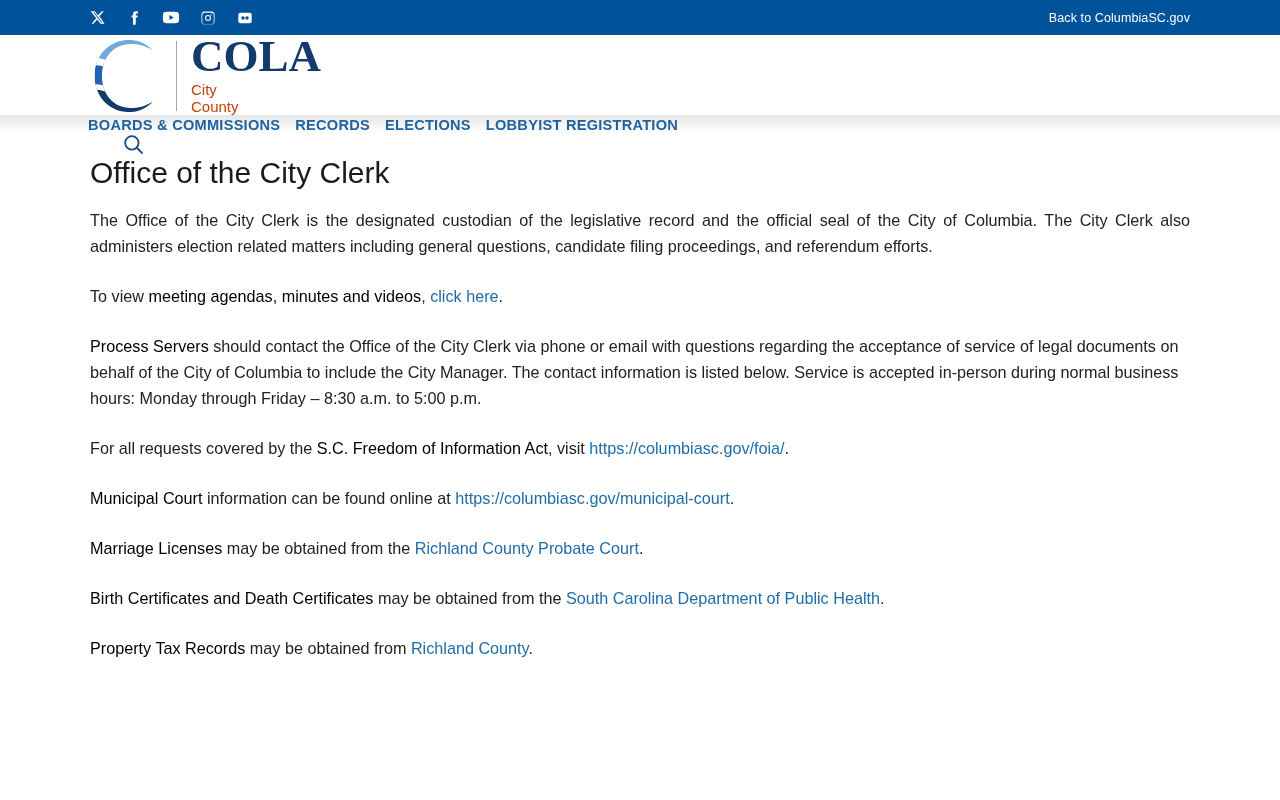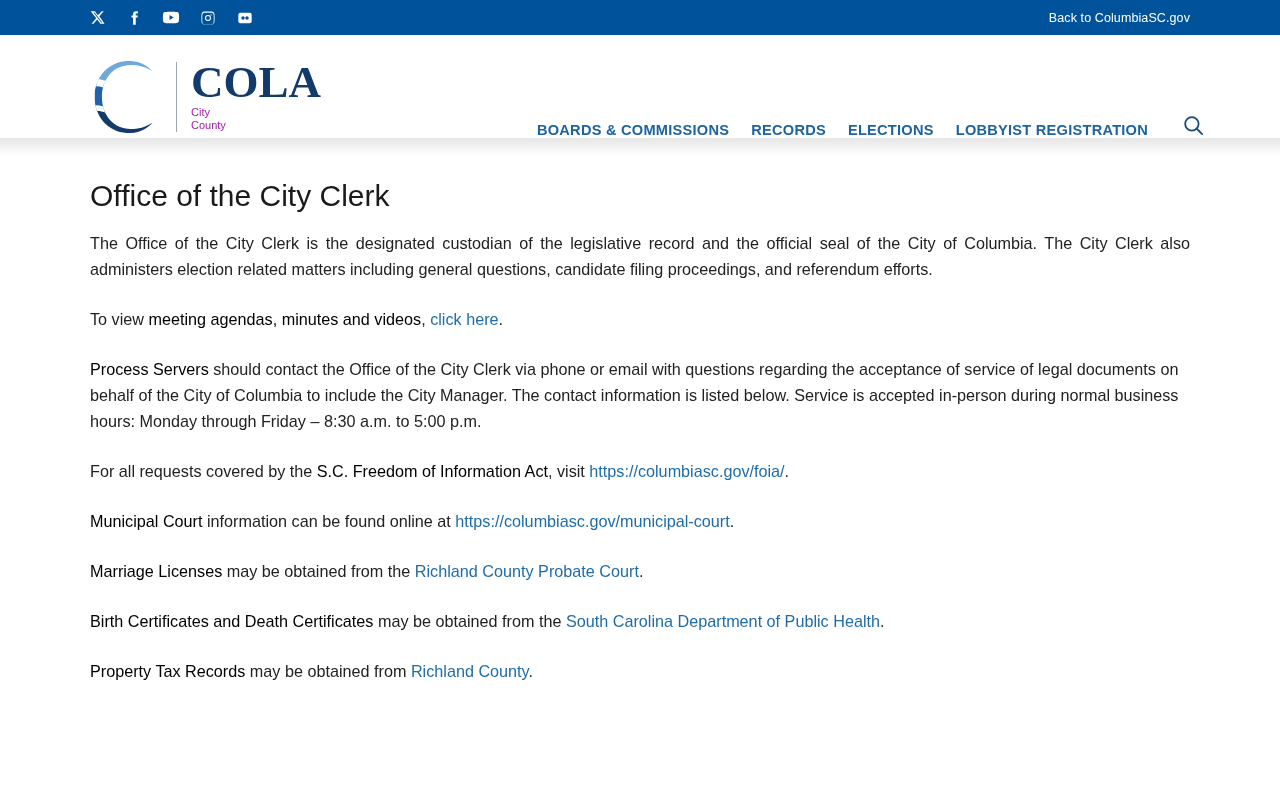--- a/index.html
+++ b/index.html
@@ -37,27 +37,28 @@
   .backlink {
     color: #ffffff;
     font-size: 12.5px;
     letter-spacing: .1px;
     text-decoration: none;
     white-space: nowrap;
   }
 
   
   .header {
-    height: 103px;
+    height: 80px;
     background: #ffffff;
     display: flex;
-    align-items: flex-end;
+    align-items: flex-start;
     padding: 0 74px 0 88px;
     position: relative;
     z-index: 5;
+    flex-direction: column;
   }
   .brand {
     display: flex;
     align-items: center;
     text-decoration: none;
   }
   .brand-mark { width: 82px; height: 82px; flex: 0 0 82px; }
   .brand-divider {
     width: 1px;
     height: 70px;
@@ -68,31 +69,31 @@
   .brand-cola {
     font-family: "Liberation Serif", serif;
     font-weight: bold;
     font-size: 45px;
     line-height: 0.92;
     letter-spacing: 0px;
     color: #123a6b;
   }
   .brand-sub {
     font-family: "Liberation Sans", sans-serif;
-    font-size: 11px;
+    font-size: 15px;
     line-height: 1.18;
-    color: #a21caf;
+    color: #c2410c;
     margin-top: 3px;
   }
 
   .nav-spacer { flex: 1 1 auto; }
   .mainnav {
     display: flex;
     align-items: center;
-    gap: 22px;
+    gap: 15px;
   }
   .mainnav a {
     color: #1d63a0;
     font-size: 14.6px;
     font-weight: bold;
     letter-spacing: .25px;
     text-decoration: none;
     white-space: nowrap;
   }
   .search-btn {

